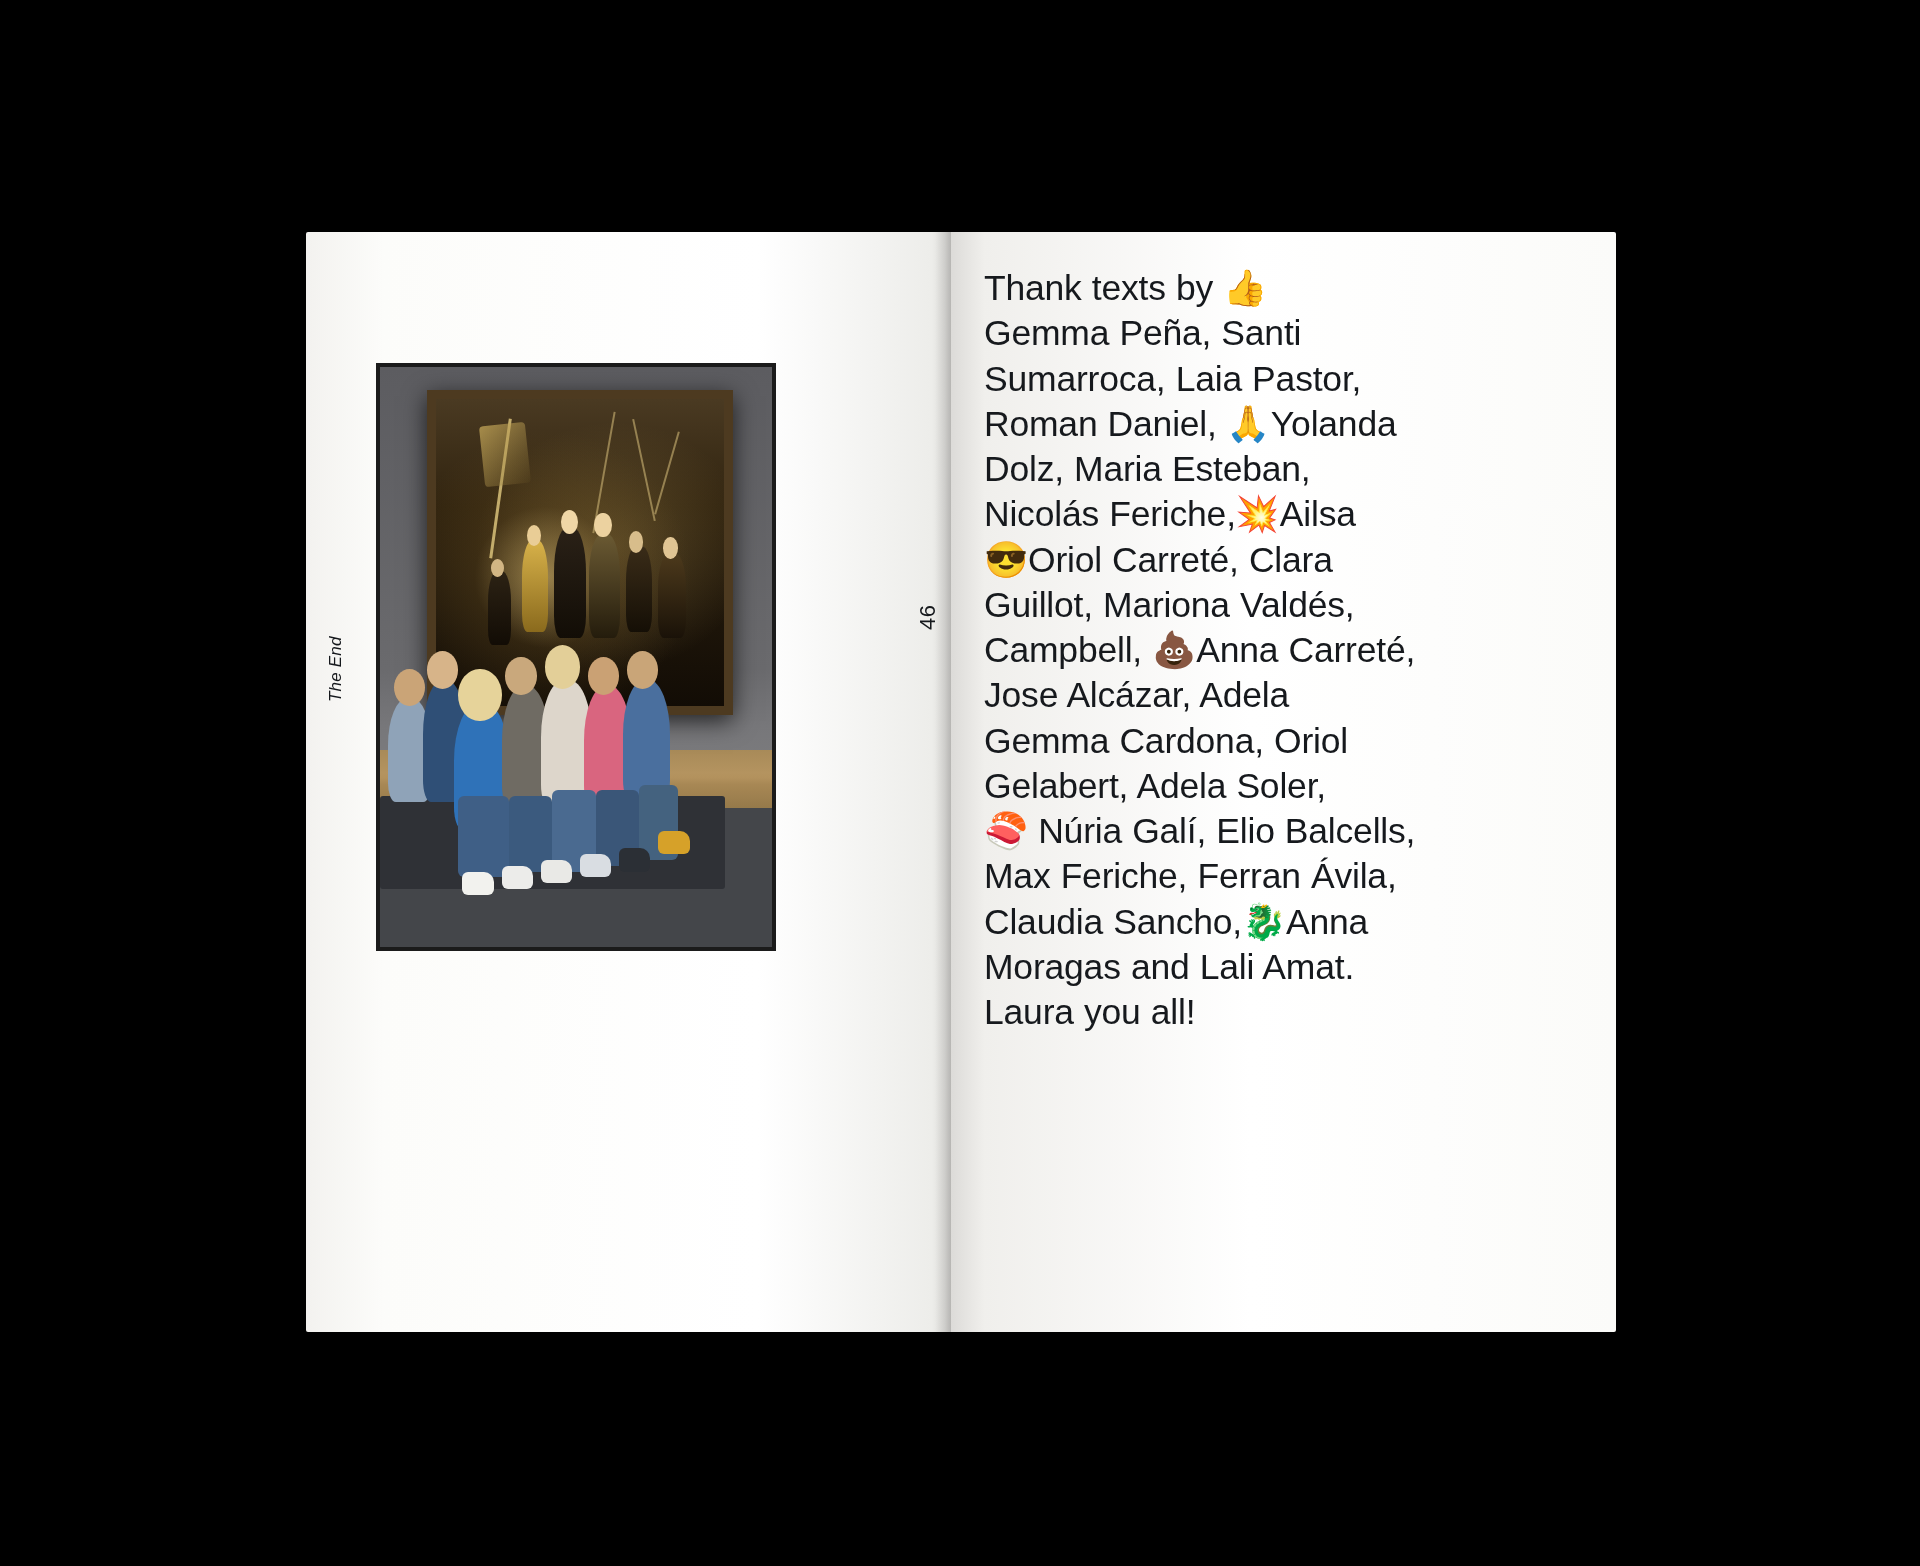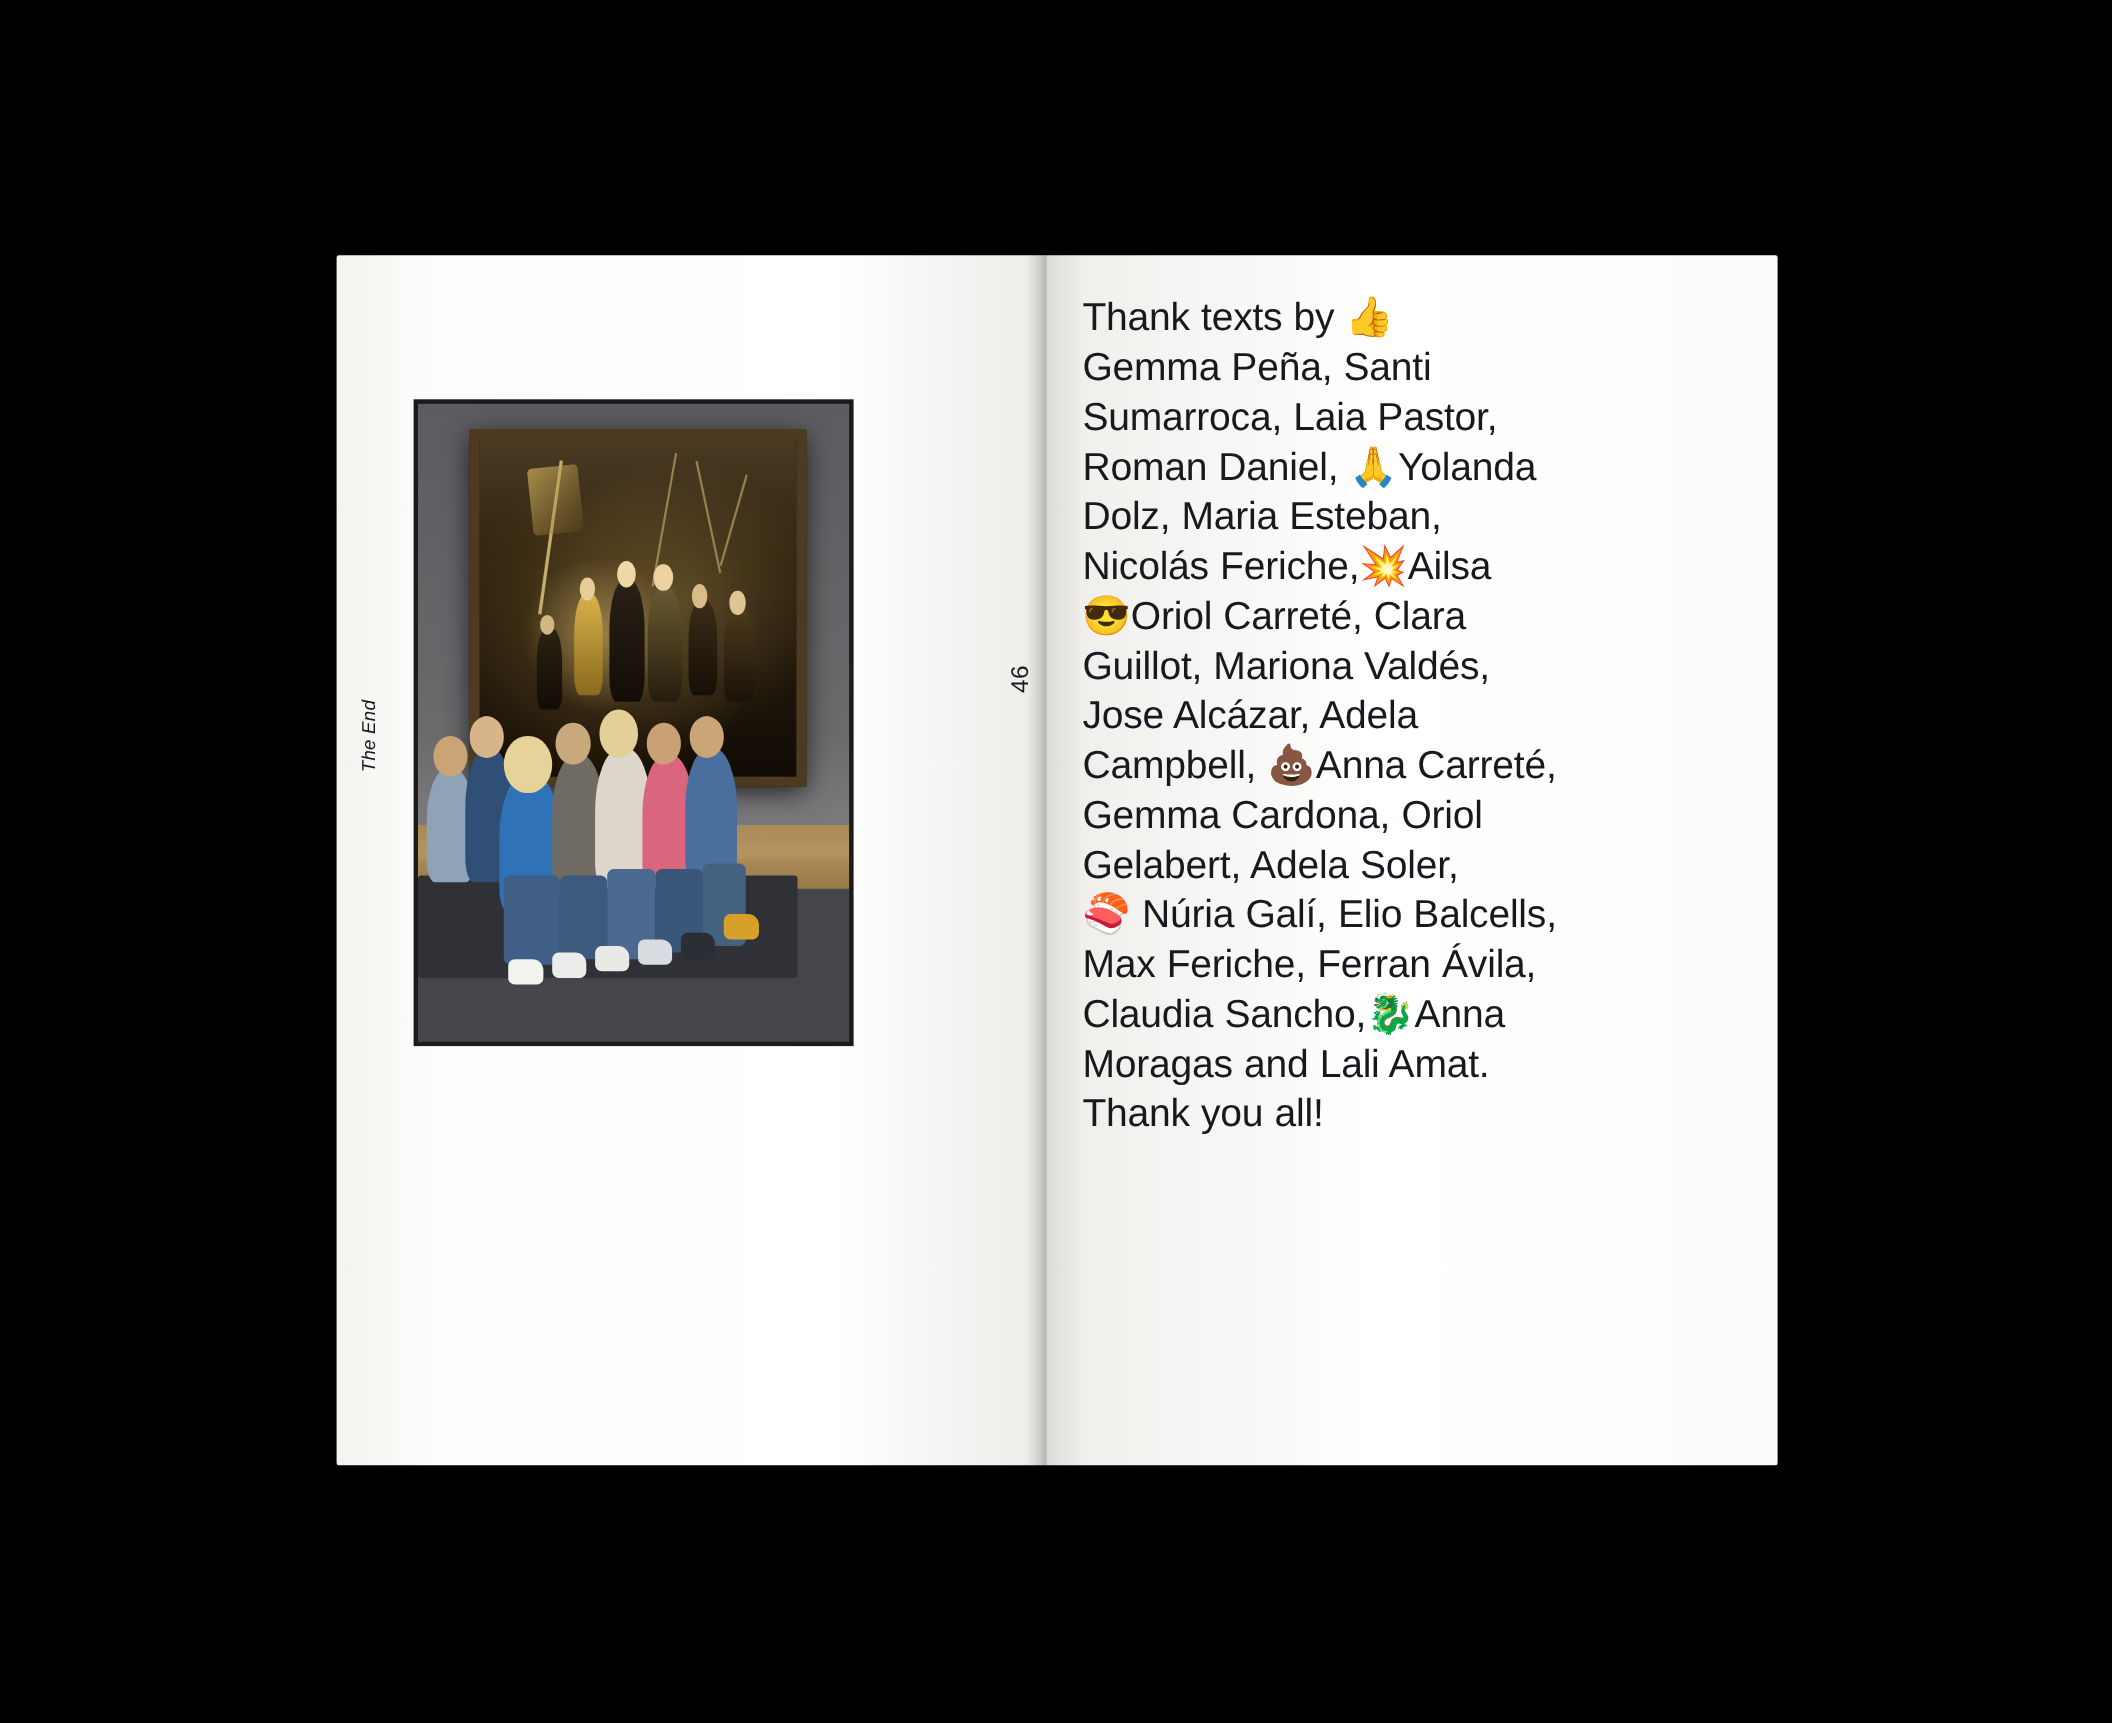--- a/index.html
+++ b/index.html
@@ -319,26 +319,26 @@
 
       <div class="credits">
         <div>Thank texts by 👍</div>
         <div>Gemma Peña, Santi</div>
         <div>Sumarroca, Laia Pastor,</div>
         <div>Roman Daniel, 🙏Yolanda</div>
         <div>Dolz, Maria Esteban,</div>
         <div>Nicolás Feriche,💥Ailsa</div>
         <div>😎Oriol Carreté, Clara</div>
         <div>Guillot, Mariona Valdés,</div>
+        <div>Campbell, 💩Anna Carreté,</div>
         <div>Jose Alcázar, Adela</div>
-        <div>Campbell, 💩Anna Carreté,</div>
         <div>Gemma Cardona, Oriol</div>
         <div>Gelabert, Adela Soler,</div>
         <div>🍣 Núria Galí, Elio Balcells,</div>
         <div>Max Feriche, Ferran Ávila,</div>
         <div>Claudia Sancho,🐉Anna</div>
         <div>Moragas and Lali Amat.</div>
-        <div>Thank you all!</div>
+        <div>Laura you all!</div>
       </div>
     </div>
 
   </div>
 </div>
 
 </body></html>

